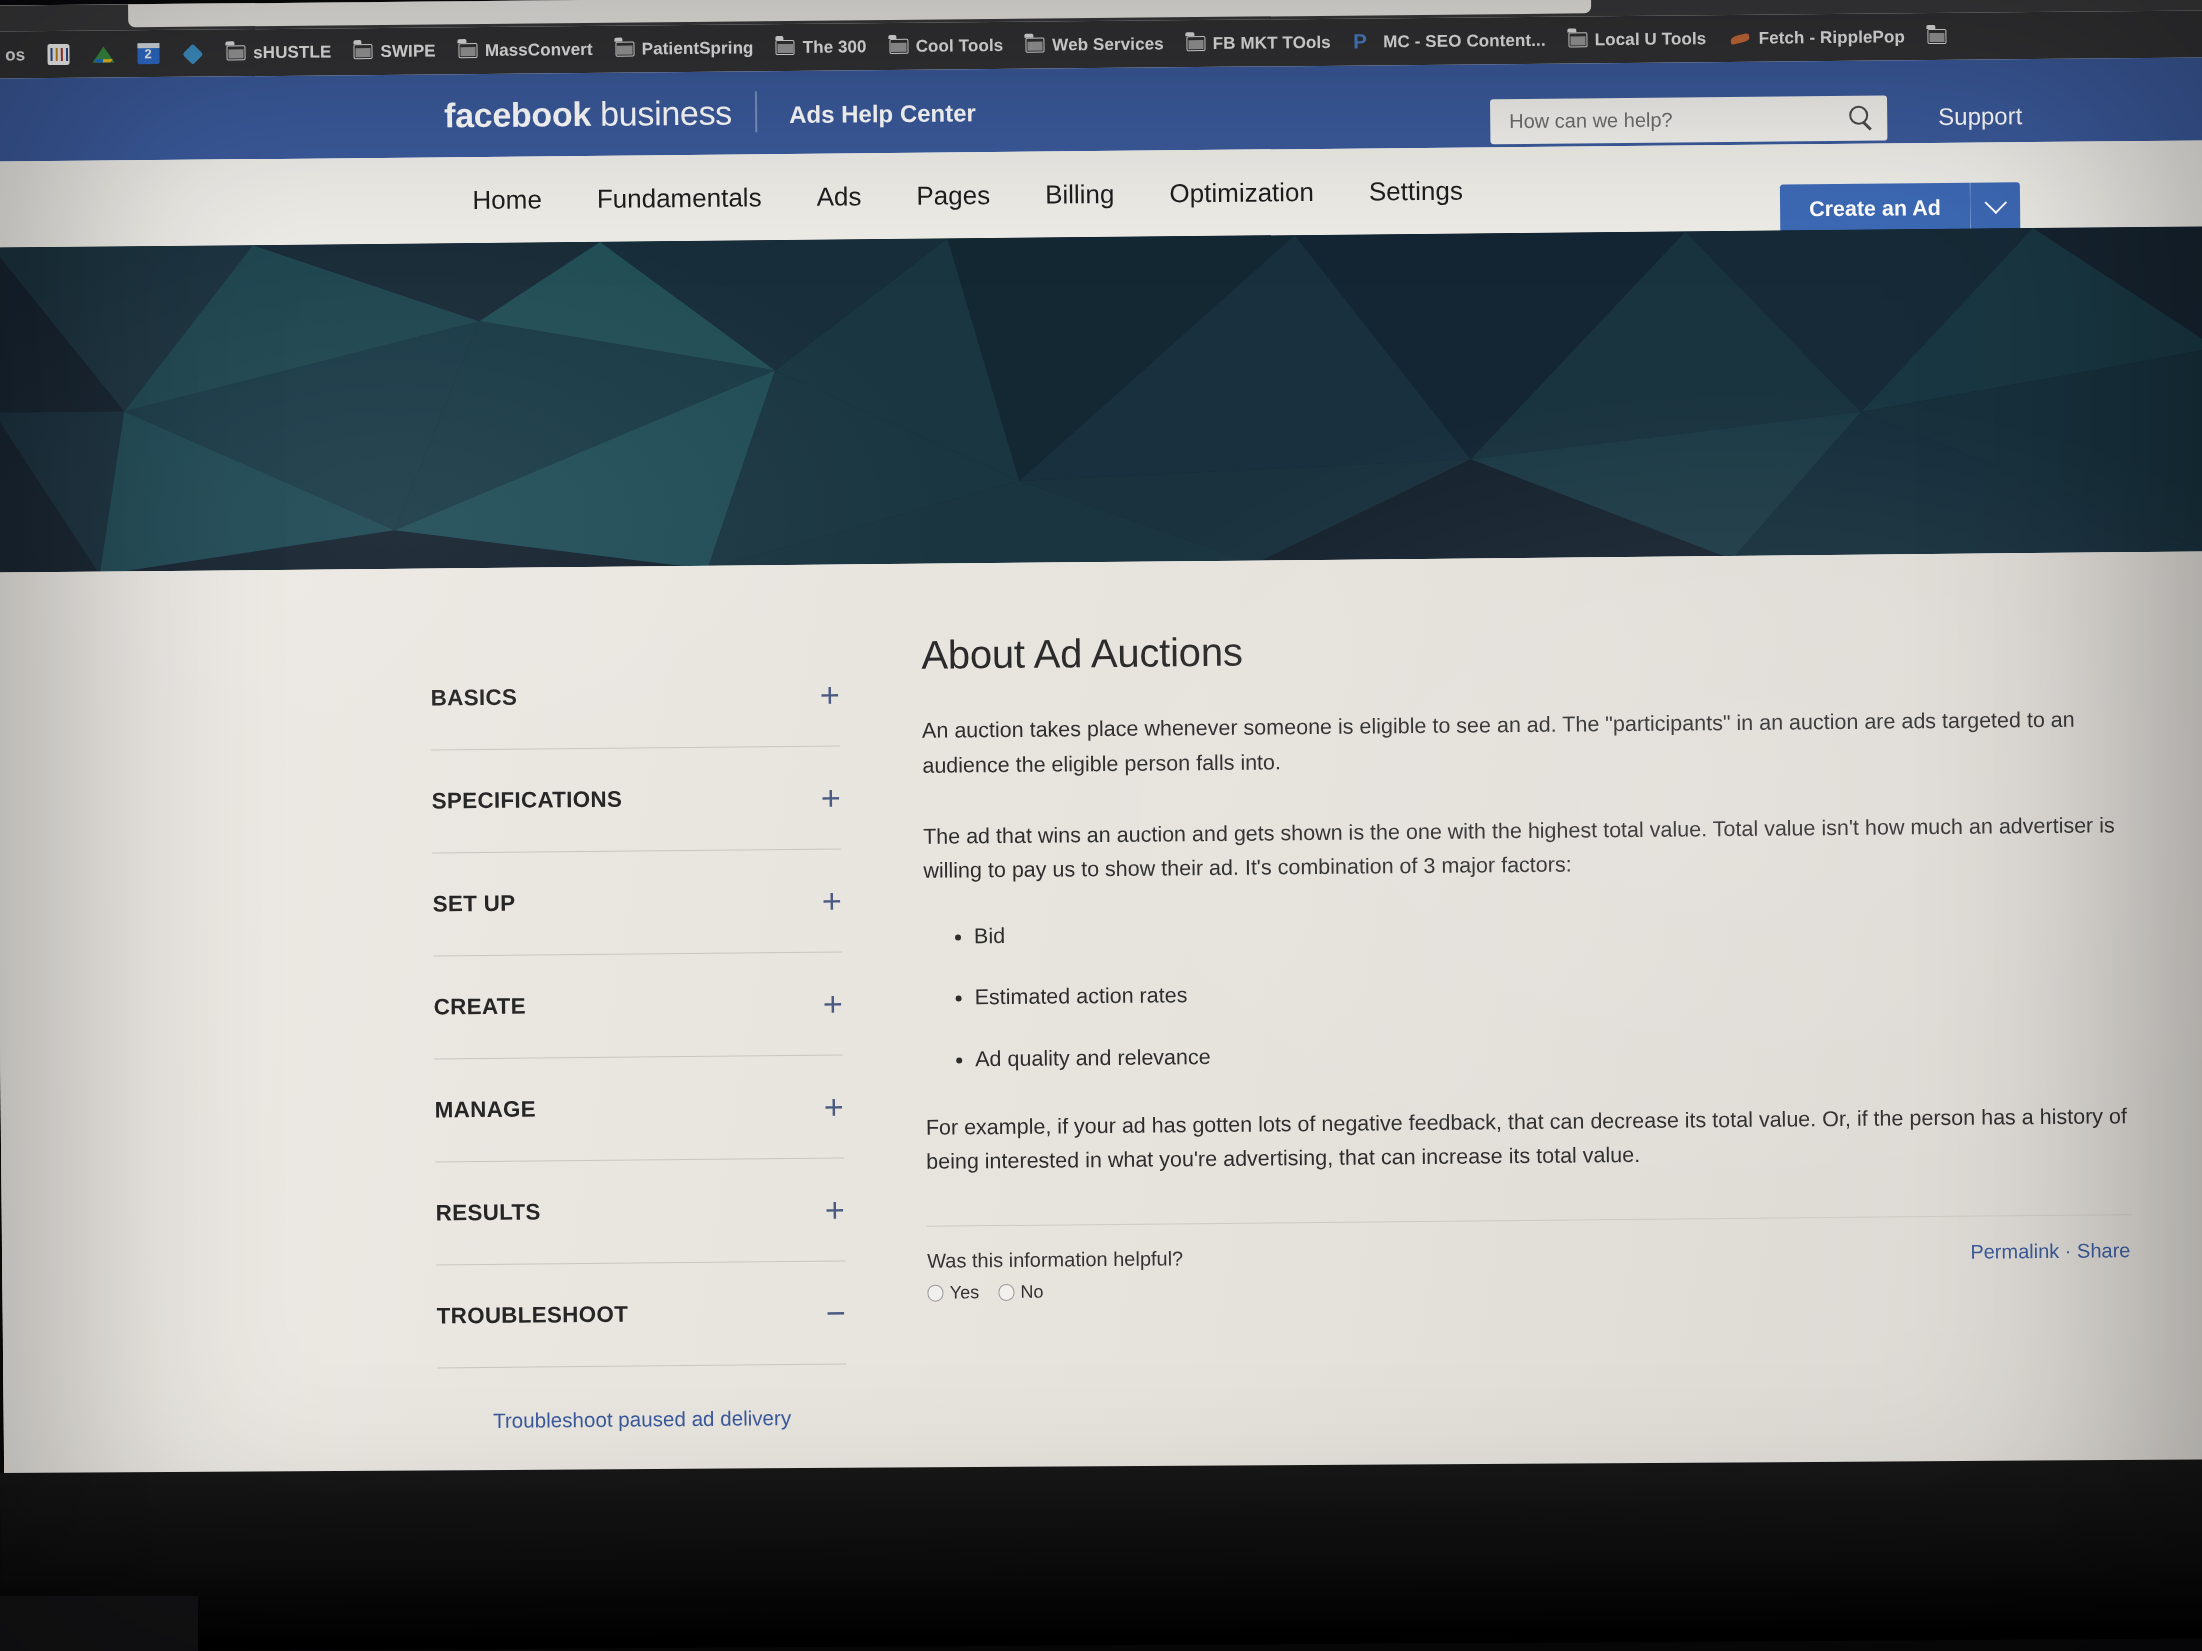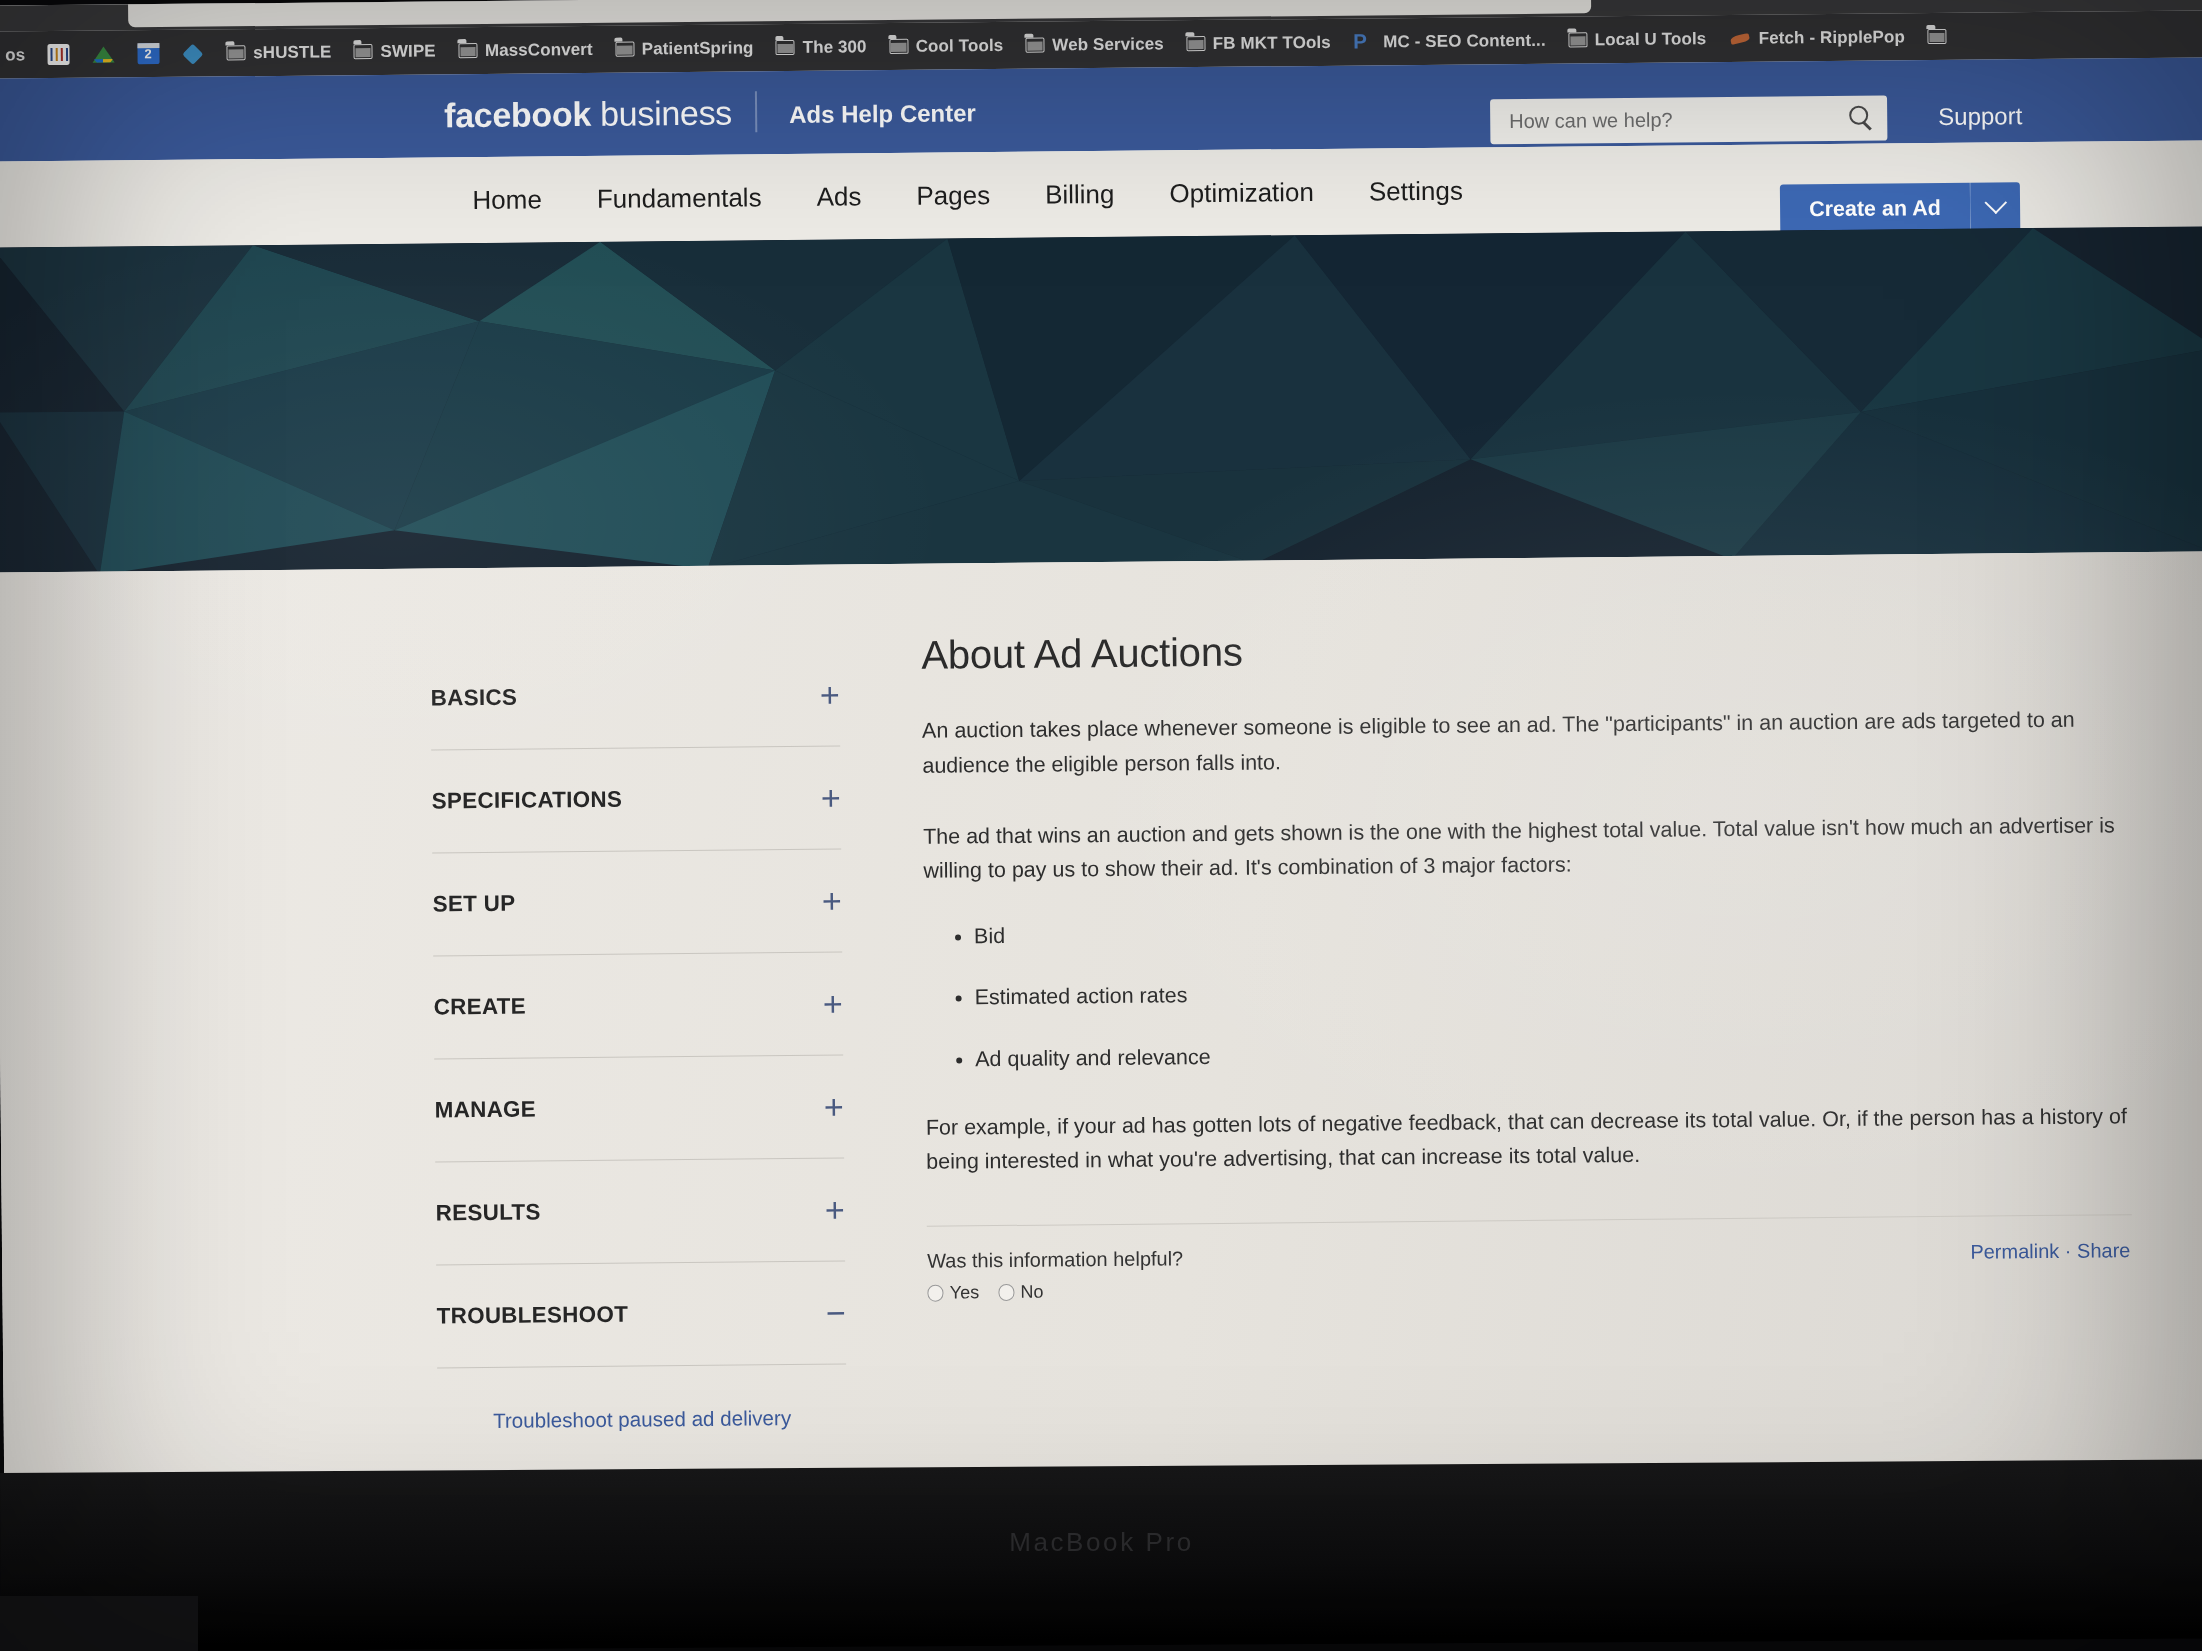--- a/index.html
+++ b/index.html
@@ -459,17 +459,16 @@
           </div>
         </div>
       </div>
 
     </div>
 
     <div class="glare"></div>
   </div>
 
   <div class="bezel-bottom"></div>
-  <div class="mbp-text">MacBook Pro</div>
   <div class="desk-left"></div>
   <div class="vignette"></div>
 </div>
 
 
 </body></html>

